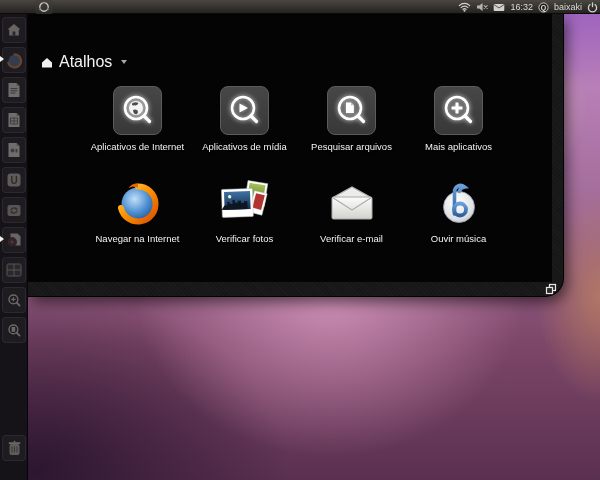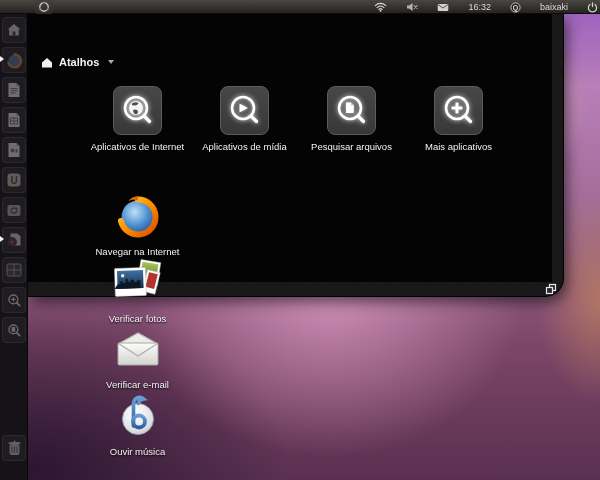--- a/index.html
+++ b/index.html
@@ -25,21 +25,21 @@
     border-bottom:1px solid #0c0b0a;
     color:#dedbd6; font-size:9px;
   }
   .bfb {
     position:absolute; left:35px; top:0; width:18px; height:14px;
     background:linear-gradient(180deg,#44413d,#2b2a27); border-radius:3px;
     display:flex; align-items:center; justify-content:center;
   }
   .indicators {
     position:absolute; right:2px; top:0; height:14px;
-    display:flex; align-items:center; gap:19px;
+    display:flex; align-items:center; gap:5px;
   }
   .indicators .txt { letter-spacing:0; white-space:nowrap; }
   .ind-icon { display:flex; align-items:center; }
 
   
   .launcher {
     position:absolute; left:0; top:14px; width:28px; height:466px; z-index:30;
     background:#151317; border-right:1px solid #060507;
   }
   .l-tile {
@@ -76,29 +76,29 @@
     flex:1; background:transparent; border:none; outline:none;
     font-family:"Liberation Sans", sans-serif;
     font-size:10.5px; font-style:italic; color:#cfcfcf; padding-left:3px;
   }
   .search-input::placeholder { color:#8d8d8d; font-style:italic; }
 
   .filter-row {
     position:absolute; left:13px; top:41px; height:14px;
     display:flex; align-items:center; gap:6px;
   }
-  .filter-label { color:#f4f4f4; font-size:11px; font-weight:bold; }
+  .filter-label { color:#f4f4f4; font-size:16px; font-weight:normal; }
   .dd-arrow {
     width:0; height:0; margin-left:3px;
     border-top:4px solid #a9a9a9; border-left:3.5px solid transparent; border-right:3.5px solid transparent;
   }
 
   .shortcut-row { position:absolute; left:56px; display:flex; }
   .row-1 { top:72px; }
-  .row-2 { top:177px;flex-direction:column; }
+  .row-2 { top:164px; }
   .shortcut {
     width:107px; display:flex; flex-direction:column; align-items:center; cursor:default;
   }
   .lens-tile {
     width:49px; height:49px; border-radius:8px;
     background:linear-gradient(180deg,#474747,#383838);
     border:1px solid #5c5c5c;
     display:flex; align-items:center; justify-content:center;
   }
   .app-ico { width:50px; height:49px; display:flex; align-items:center; justify-content:center; }

